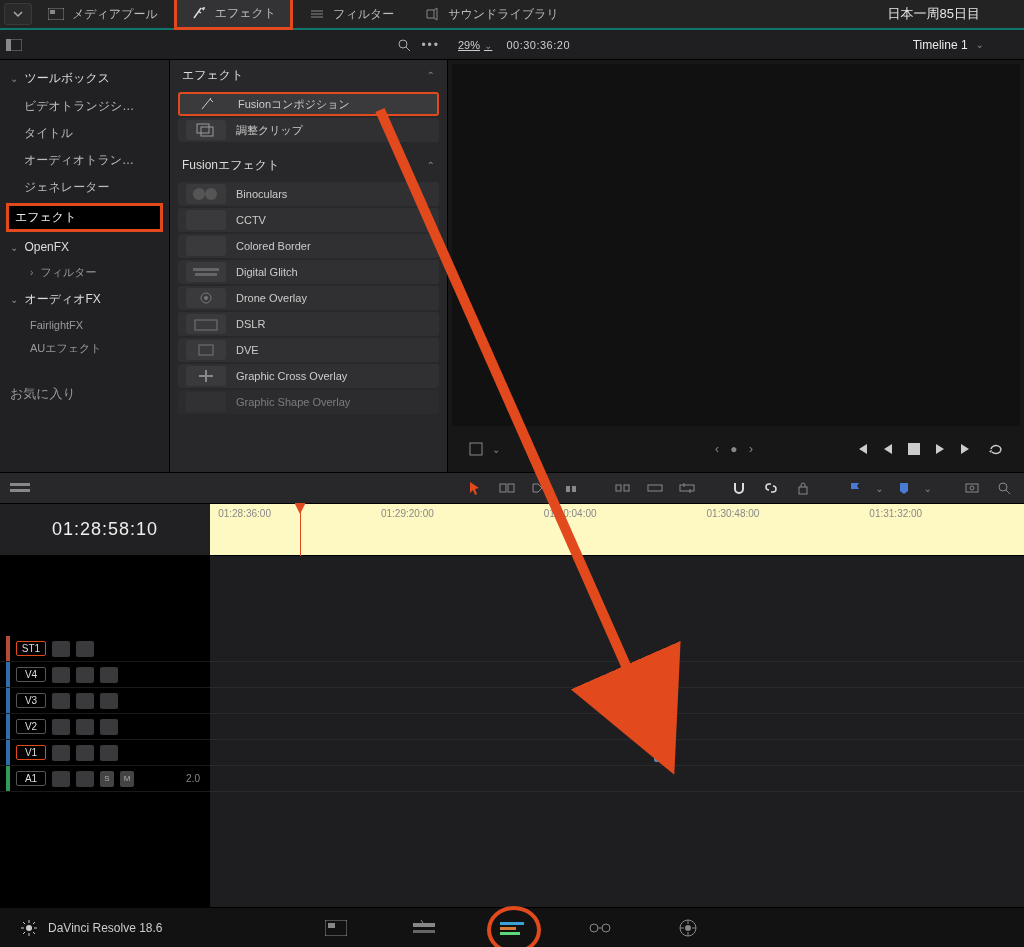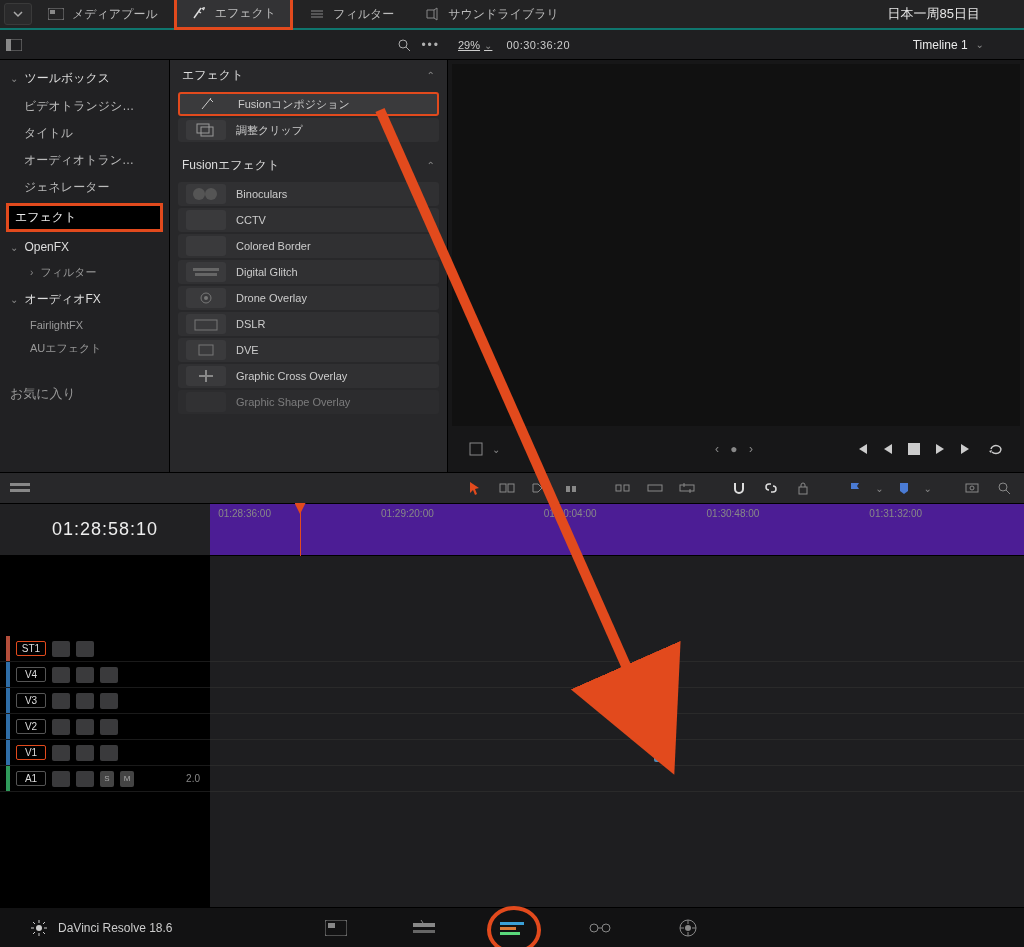--- a/index.html
+++ b/index.html
@@ -46,39 +46,39 @@
 
   
   .toolstrip{ height:32px; background:#28282a; border-top:1px solid #000; border-bottom:1px solid #000; display:flex; align-items:center; padding:0 8px; gap:8px;}
   .toolstrip .sp{ flex:1;}
   .ts-btn{ width:24px; height:24px; display:flex; align-items:center; justify-content:center; color:#aaa; border-radius:3px;}
 
   
   .timeline{ height:403px; background:#212123; display:flex; flex-direction:column;}
   .tl-top{ height:52px; display:flex; border-bottom:1px solid #000;}
   .tl-top .tc-big{ width:210px; display:flex; align-items:center; justify-content:center; font-size:18px; color:#eee; letter-spacing:1px; background:#212123;}
-  .tl-ruler{ flex:1; position:relative; background:#4c1d95;}
+  .tl-ruler{ flex:1; position:relative; background:#fef9c3;}
   .ruler-tick{ position:absolute; top:4px; font-size:10px; color:#888;}
   .playhead{ position:absolute; top:0; bottom:-350px; width:1px; background:#e24a1d;}
   .playhead::before{ content:""; position:absolute; top:-1px; left:-5px; width:11px; height:11px; background:#e24a1d; clip-path:polygon(0 0,100% 0,50% 100%);}
 
   .tl-body{ flex:1; display:flex;}
   .trk-headers{ width:210px; background:#000000;}
   .trk{ height:26px; display:flex; align-items:center; gap:6px; padding-left:6px; border-bottom:1px solid #1a1a1a;}
   .trk .edge{ width:4px; height:100%; }
   .trk .name{ width:30px; font-size:10px; color:#ddd; text-align:center; border:1px solid #555; border-radius:2px; padding:1px 0;}
   .trk .name.hl{ border-color:#e24a1d;}
   .trk .ico{ width:18px; height:16px; background:#3a3a3c; border-radius:2px;}
   .trk-area{ flex:1; position:relative; background:#1e1e20;}
   .track-line{ position:absolute; left:0; right:0; height:26px; border-bottom:1px solid #2a2a2a;}
   .fusion-clip{ position:absolute; width:16px; height:16px; background:#4a8bb8; border-radius:2px;}
 
   
   .pages{ position:absolute; bottom:0; left:0; right:0; height:40px; background:#121213; display:flex; align-items:center; border-top:1px solid #000;}
-  .pages .brand{ display:flex; align-items:center; gap:10px; padding-left:30px; color:#ccc; font-size:12px;}
+  .pages .brand{ display:flex; align-items:center; gap:10px; padding-left:20px; color:#ccc; font-size:12px;}
   .pages .ptabs{ position:absolute; left:50%; transform:translateX(-50%); display:flex; gap:60px; align-items:center;}
   .pbtn{ width:28px; height:28px; display:flex; align-items:center; justify-content:center;}
   .pbtn.circled{ position:relative;}
   .pbtn.circled::after{ content:""; position:absolute; width:46px; height:40px; border:4px solid #e24a1d; border-radius:50%; left:-11px; top:-8px;}
 
   .ic{ display:inline-block; }
 
   
   .red-arrow{ position:absolute; pointer-events:none; }
 

